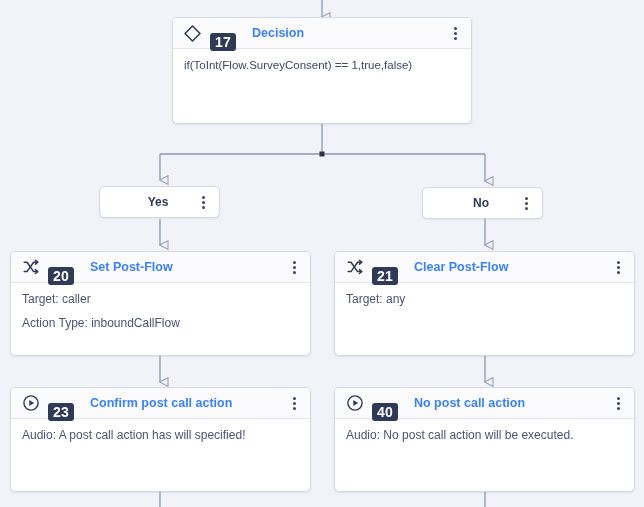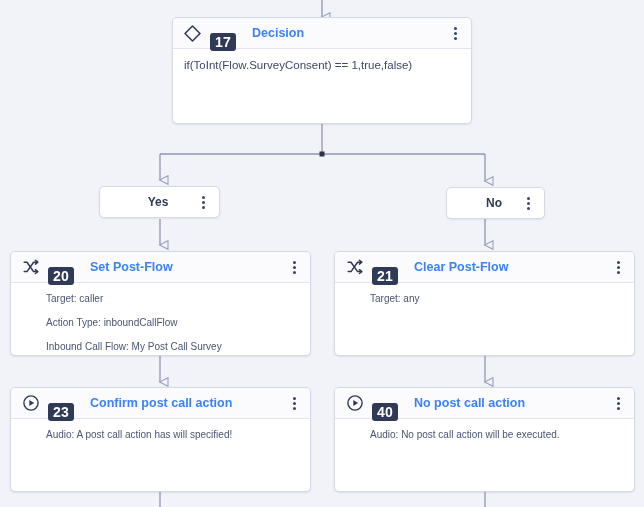--- a/index.html
+++ b/index.html
@@ -108,28 +108,27 @@
     width: 3px;
     height: 3px;
     border-radius: 50%;
     background: #3c4765;
   }
 
   .node-body {
     padding: 9px 11px 10px 11px;
   }
   .body-line {
-    font-size: 10px;
+    font-size: 12px;
     color: #4a5570;
     line-height: 14px;
     margin-bottom: 10px;
     white-space: nowrap;
     overflow: hidden;
     text-overflow: ellipsis;
-    margin-left: 24px;
   }
   .body-line:last-child { margin-bottom: 0; }
 
   .expr {
     font-size: 11.5px;
     color: #3d4862;
     line-height: 15px;
   }
 
   
@@ -216,21 +215,21 @@
 
   <div class="branch" style="left:99px; top:186px; width:121px;">
     <span class="branch-label">Yes</span>
     <span class="kebab">
       <i></i>
         <i></i>
         <i></i>
     </span>
   </div>
 
-  <div class="branch" style="left:446px; top:187px; width:99px;">
+  <div class="branch" style="left:422px; top:187px; width:121px;">
     <span class="branch-label">No</span>
     <span class="kebab">
       <i></i>
         <i></i>
         <i></i>
     </span>
   </div>
 
   <div class="node" style="left:10px; top:251px; width:301px; height:105px;">
     <div class="node-header">
@@ -246,21 +245,20 @@
       <span class="node-title">Set Post-Flow</span>
       <span class="kebab">
         <i></i>
           <i></i>
           <i></i>
       </span>
     </div>
     <div class="node-body">
       <div class="body-line">Target: caller</div>
       <div class="body-line">Action Type: inboundCallFlow</div>
-      <div class="body-line">Inbound Call Flow: My Post Call Survey</div>
     </div>
   </div>
 
   <div class="node" style="left:334px; top:251px; width:301px; height:105px;">
     <div class="node-header">
       <span class="node-icon">
         <svg width="18" height="18" viewBox="0 0 18 18" fill="none" stroke="#2f3a56" stroke-width="1.5" stroke-linecap="round" stroke-linejoin="round">
           <path d="M2.2 4.2 H5 L11.6 13.6 H15.4"></path>
           <path d="M2.2 13.6 H5 L11.6 4.2 H15.4"></path>
           <path d="M13.4 2.3 L15.8 4.2 L13.4 6.1"></path>

